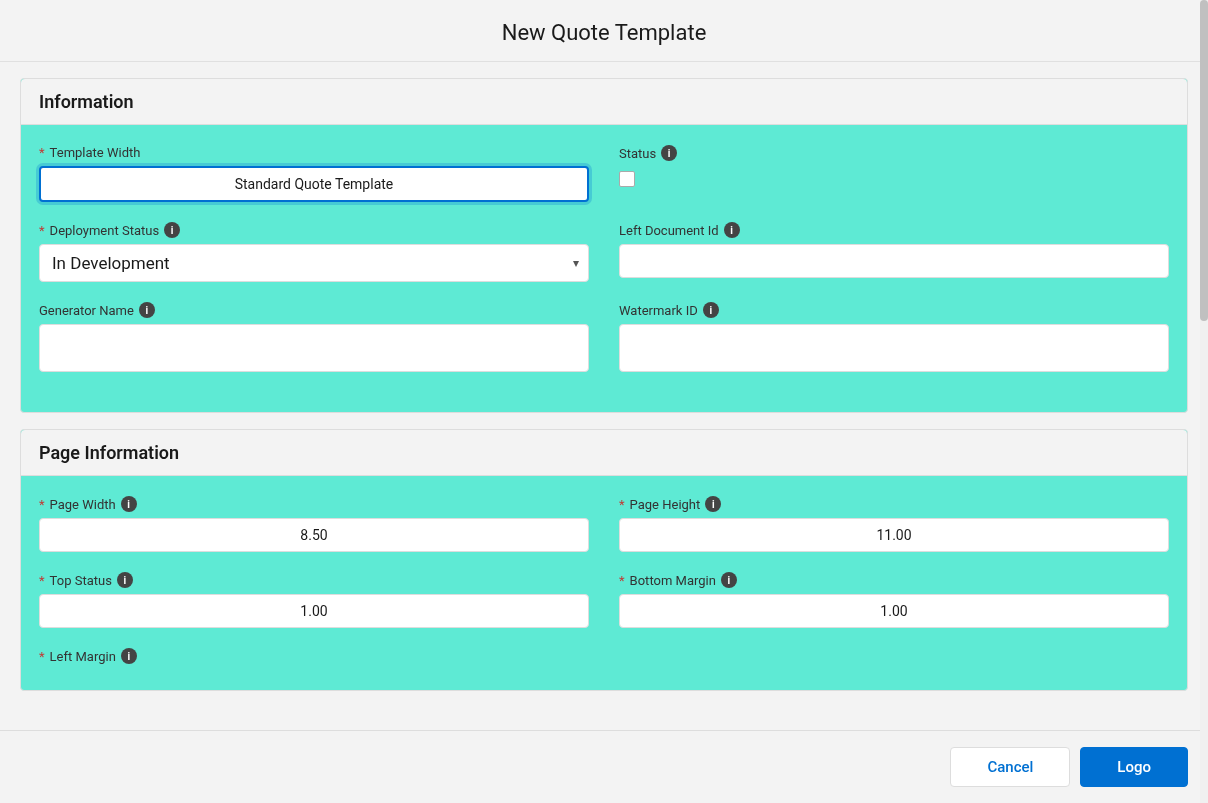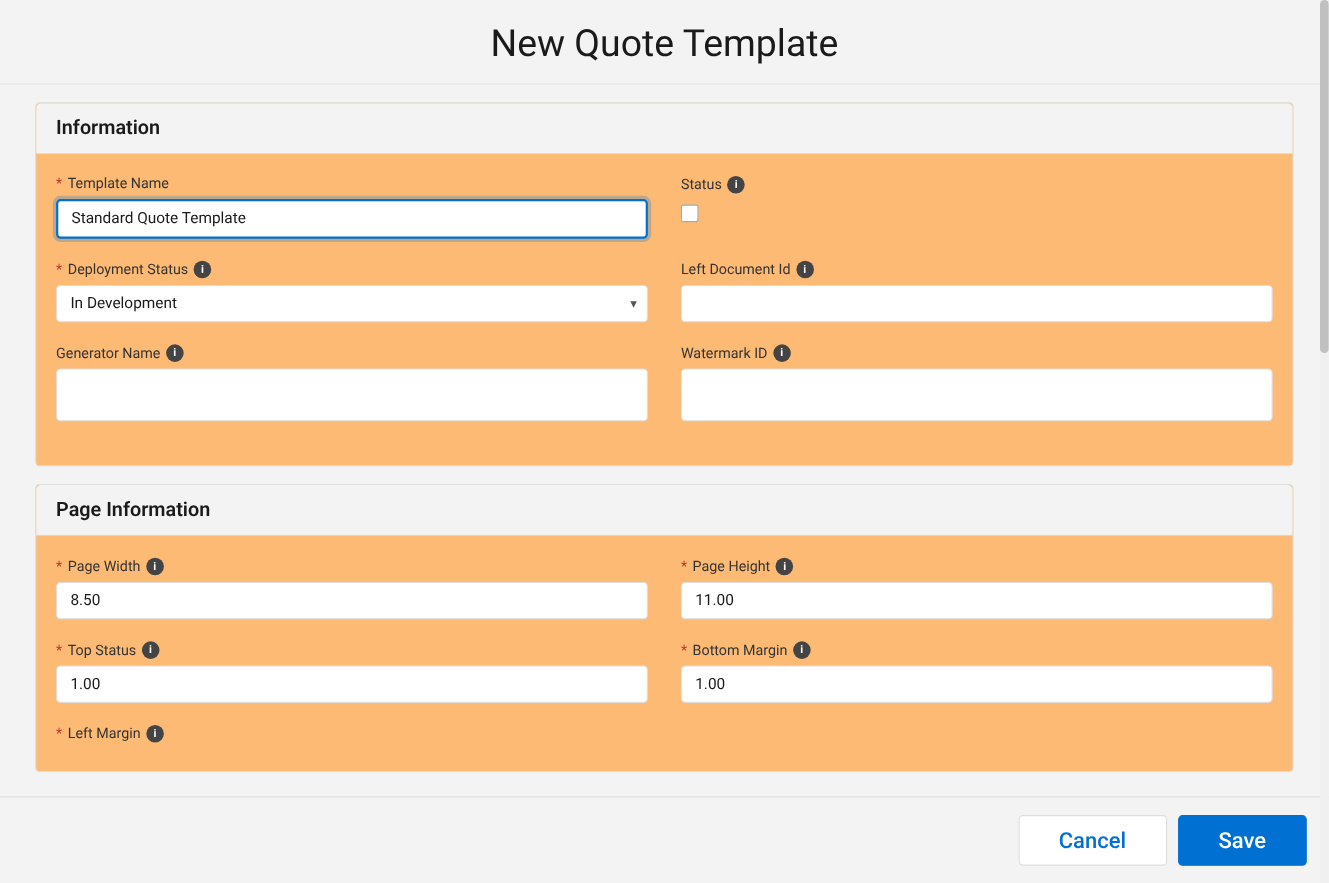--- a/index.html
+++ b/index.html
@@ -18,37 +18,37 @@
       padding: 0;
     }
 
     .modal-header {
       padding: 20px 30px 16px;
       border-bottom: 1px solid #e0e0e0;
       text-align: center;
     }
 
     .modal-title {
-      font-size: 34px;
+      font-size: 22px;
       font-weight: 400;
       color: #1a1a1a;
     }
 
     .modal-body {
       flex: 1;
       overflow-y: auto;
       padding: 0 20px;
       background: #f3f3f3;
     }
 
     .section {
-      background: #fdba74;
+      background: #5eead4;
       border: 1px solid #dddddd;
       border-radius: 4px;
-      margin: 16px 12px;
+      margin: 16px 0;
     }
 
     .section-header {
       background: #f3f3f3;
       padding: 12px 18px;
       border-bottom: 1px solid #dddddd;
       border-radius: 4px 4px 0 0;
     }
 
     .section-title {
@@ -108,37 +108,38 @@
 
     .form-input {
       width: 100%;
       padding: 8px 12px;
       border: 1px solid #dddddd;
       border-radius: 4px;
       font-size: 14px;
       color: #1a1a1a;
       background: #ffffff;
       outline: none;
+      text-align: center;
     }
 
     .form-input.active-focus {
       border: 2px solid #0070d2;
       box-shadow: 0 0 0 3px rgba(0, 112, 210, 0.25);
     }
 
     .form-select-wrapper {
       position: relative;
     }
 
     .form-select {
       width: 100%;
       padding: 8px 28px 8px 12px;
       border: 1px solid #dddddd;
       border-radius: 4px;
-      font-size: 14px;
+      font-size: 17px;
       color: #1a1a1a;
       background: #ffffff;
       appearance: none;
       cursor: pointer;
       outline: none;
     }
 
     .select-arrow {
       position: absolute;
       right: 10px;
@@ -174,21 +175,21 @@
       display: flex;
       justify-content: flex-end;
       gap: 10px;
       position: sticky;
       bottom: 0;
     }
 
     .btn {
       padding: 10px 36px;
       border-radius: 4px;
-      font-size: 20px;
+      font-size: 15px;
       font-weight: 500;
       cursor: pointer;
       border: 1px solid;
       min-width: 90px;
     }
 
     .btn-cancel {
       background: #ffffff;
       border-color: #dddddd;
       color: #0070d2;
@@ -256,21 +257,21 @@
       <div class="section">
         <div class="section-header">
           <span class="section-title">Information</span>
         </div>
         <div class="section-body">
 
           <div class="form-row">
             <div class="form-group half">
               <label class="form-label">
                 <span class="required-star">*</span>
-                <span>Template Name</span>
+                <span>Template Width</span>
               </label>
               <input type="text" class="form-input active-focus" value="Standard Quote Template" style="">
             </div>
             <div class="form-group half">
               <label class="form-label">
                 <span>Status</span>
                 <span class="info-icon">i</span>
               </label>
               <div class="checkbox-wrapper">
                 <input type="checkbox" class="form-checkbox" style="">
@@ -379,21 +380,21 @@
             </div>
           </div>
 
         </div>
       </div>
 
     </div>
 
     <div class="modal-footer">
       <button class="btn btn-cancel">Cancel</button>
-      <button class="btn btn-save">Save</button>
+      <button class="btn btn-save">Logo</button>
     </div>
 
   </div>
 
   <div class="scrollbar-track">
     <div class="scrollbar-thumb"></div>
   </div>
 </div>
 
 </body></html>

